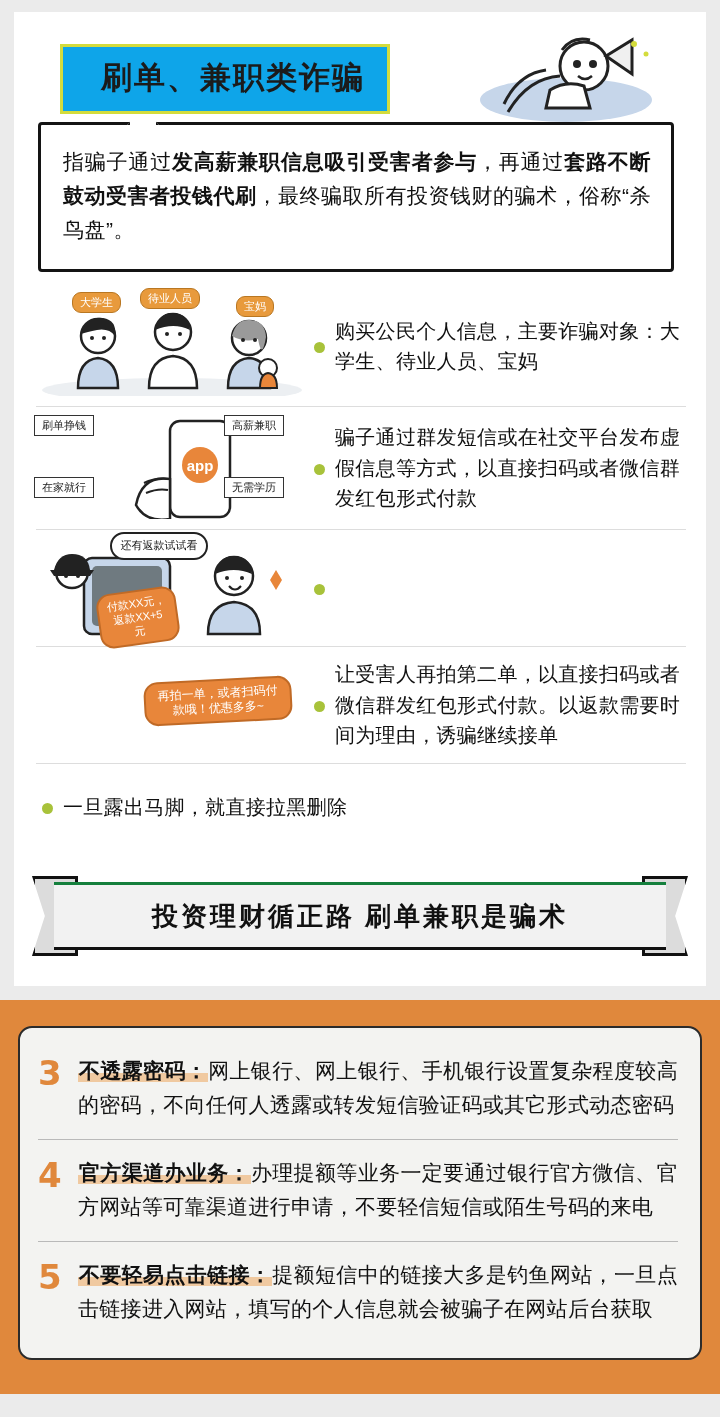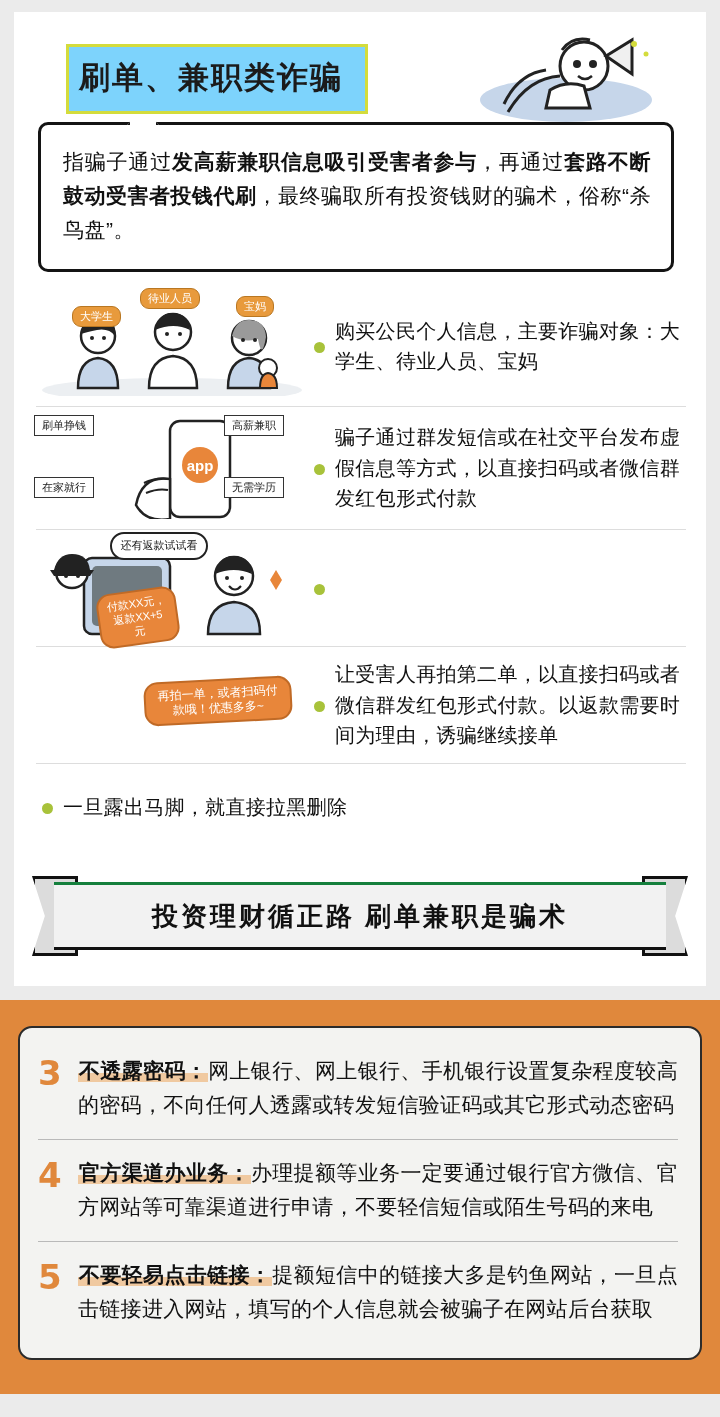--- a/index.html
+++ b/index.html
@@ -30,25 +30,25 @@
     min-height: 852px;
   }
 
   
   .title-row {
     position: relative;
     height: 86px;
   }
   .title-box {
     position: absolute;
-    left: 36px;
+    left: 30px;
     top: 14px;
     border: 3px solid #d4dc3c;
-    background: #7dd3fc;
-    padding: 10px 22px 12px 10px;
+    background: #0ea5e9;
+    padding: 10px 22px 12px 38px;
     z-index: 3;
   }
   .title-box .title-text {
     font-size: 31px;
     font-weight: bold;
     letter-spacing: 2px;
     color: #1b1b1b;
     white-space: nowrap;
   }
   .title-deco {
@@ -57,21 +57,21 @@
     top: 2px;
     width: 230px;
     height: 92px;
     z-index: 1;
   }
 
   
   .def-box {
     position: relative;
     border: 3px solid #141414;
-    border-radius: 10px;
+    border-radius: 4px;
     padding: 20px 20px 22px 22px;
     margin: 6px 16px 0 8px;
     background: #fff;
     z-index: 2;
   }
   .def-box:before {
     content: "";
     position: absolute;
     left: 86px;
     top: -18px;
@@ -318,21 +318,21 @@
               <circle cx="144" cy="42" r="2" fill="#222"></circle>
 
             <circle cx="213" cy="46" r="17" fill="#fff" stroke="#222" stroke-width="2.5"></circle>
             <path d="M196 44 q4 -17 18 -16 q15 1 16 17 q-4 24 -8 2 q-14 4 -26 -3z" fill="#9a9a9a"></path>
             <path d="M192 96 q0 -28 21 -30 q21 2 21 30z" fill="#c6d6ea" stroke="#222" stroke-width="2.5"></path>
             <circle cx="207" cy="48" r="2" fill="#222"></circle>
               <circle cx="219" cy="48" r="2" fill="#222"></circle>
             <circle cx="232" cy="76" r="9" fill="#fff" stroke="#222" stroke-width="2"></circle>
             <path d="M224 96 q0 -14 8 -15 q9 1 9 15z" fill="#e8863a" stroke="#222" stroke-width="2"></path>
           </svg>
-          <div class="tag orange" style="left:36px; top:14px;">大学生</div>
+          <div class="tag orange" style="left:36px; top:0px;">大学生</div>
           <div class="tag orange" style="left:104px; top:-4px;">待业人员</div>
           <div class="tag orange" style="left:200px; top:4px;">宝妈</div>
         </div>
         <div class="step-body">
           <span class="dot"></span>
           <span class="step-text">购买公民个人信息，主要诈骗对象：大学生、待业人员、宝妈</span>
         </div>
       </div>
 
       <div class="step-row" style="min-height:110px;">

